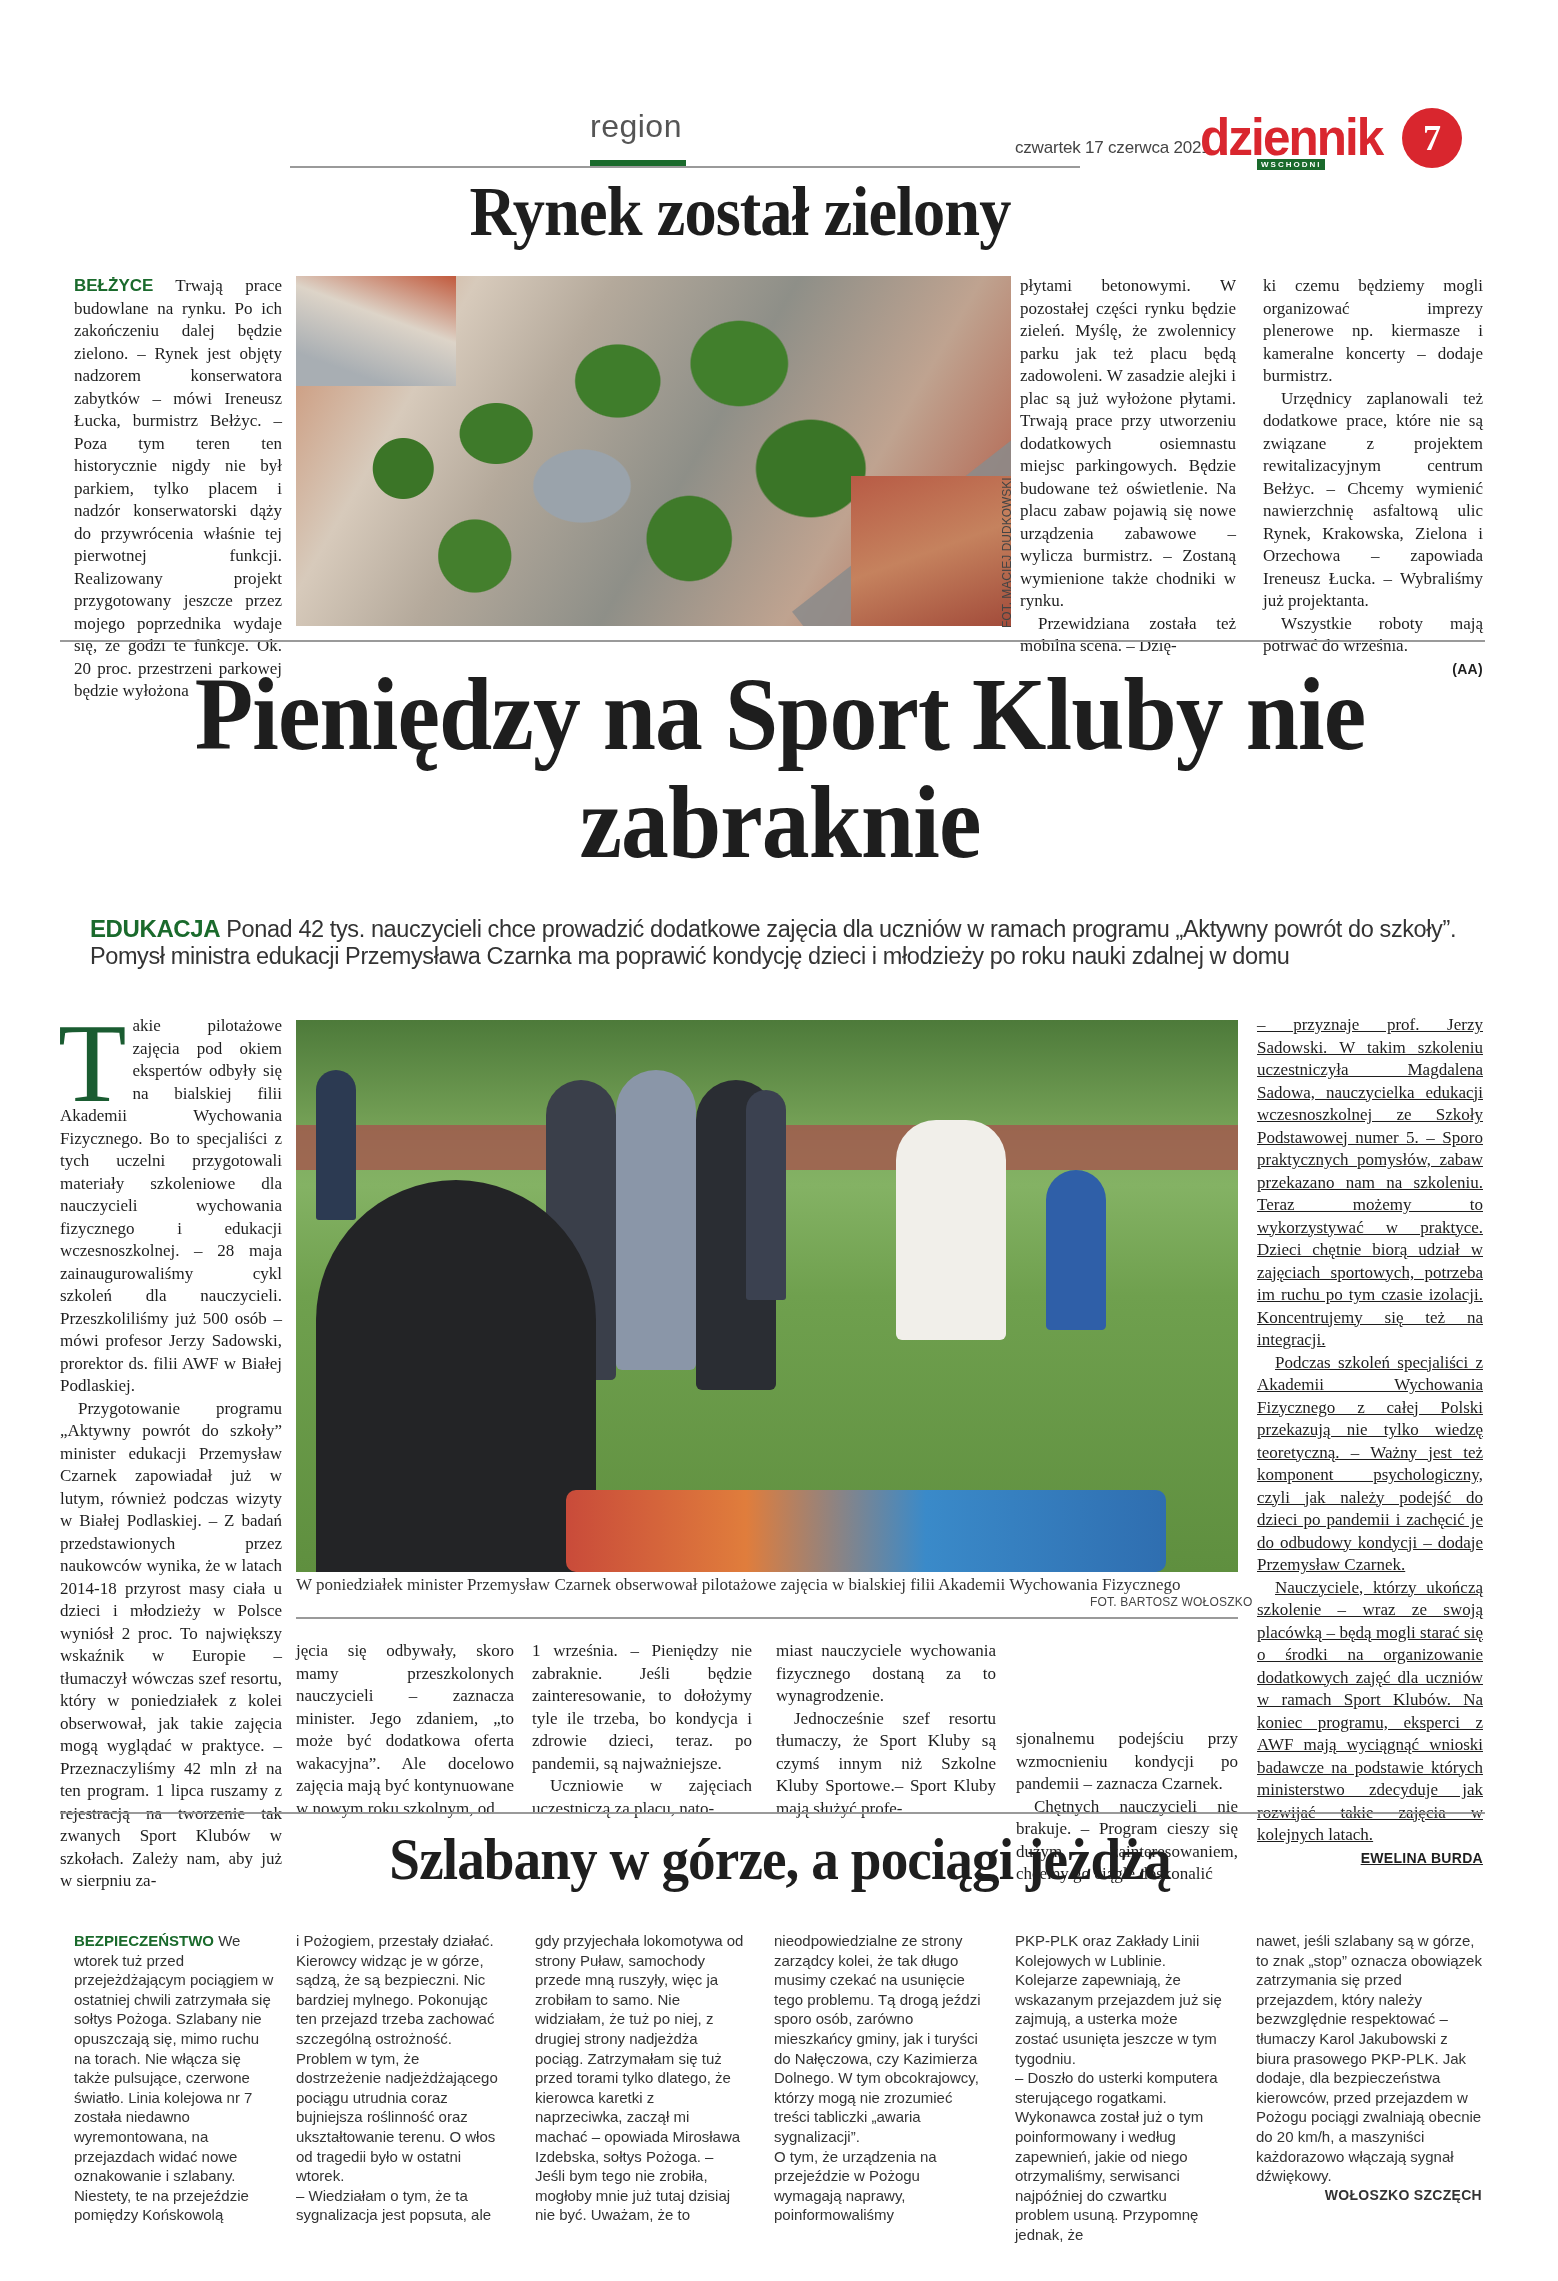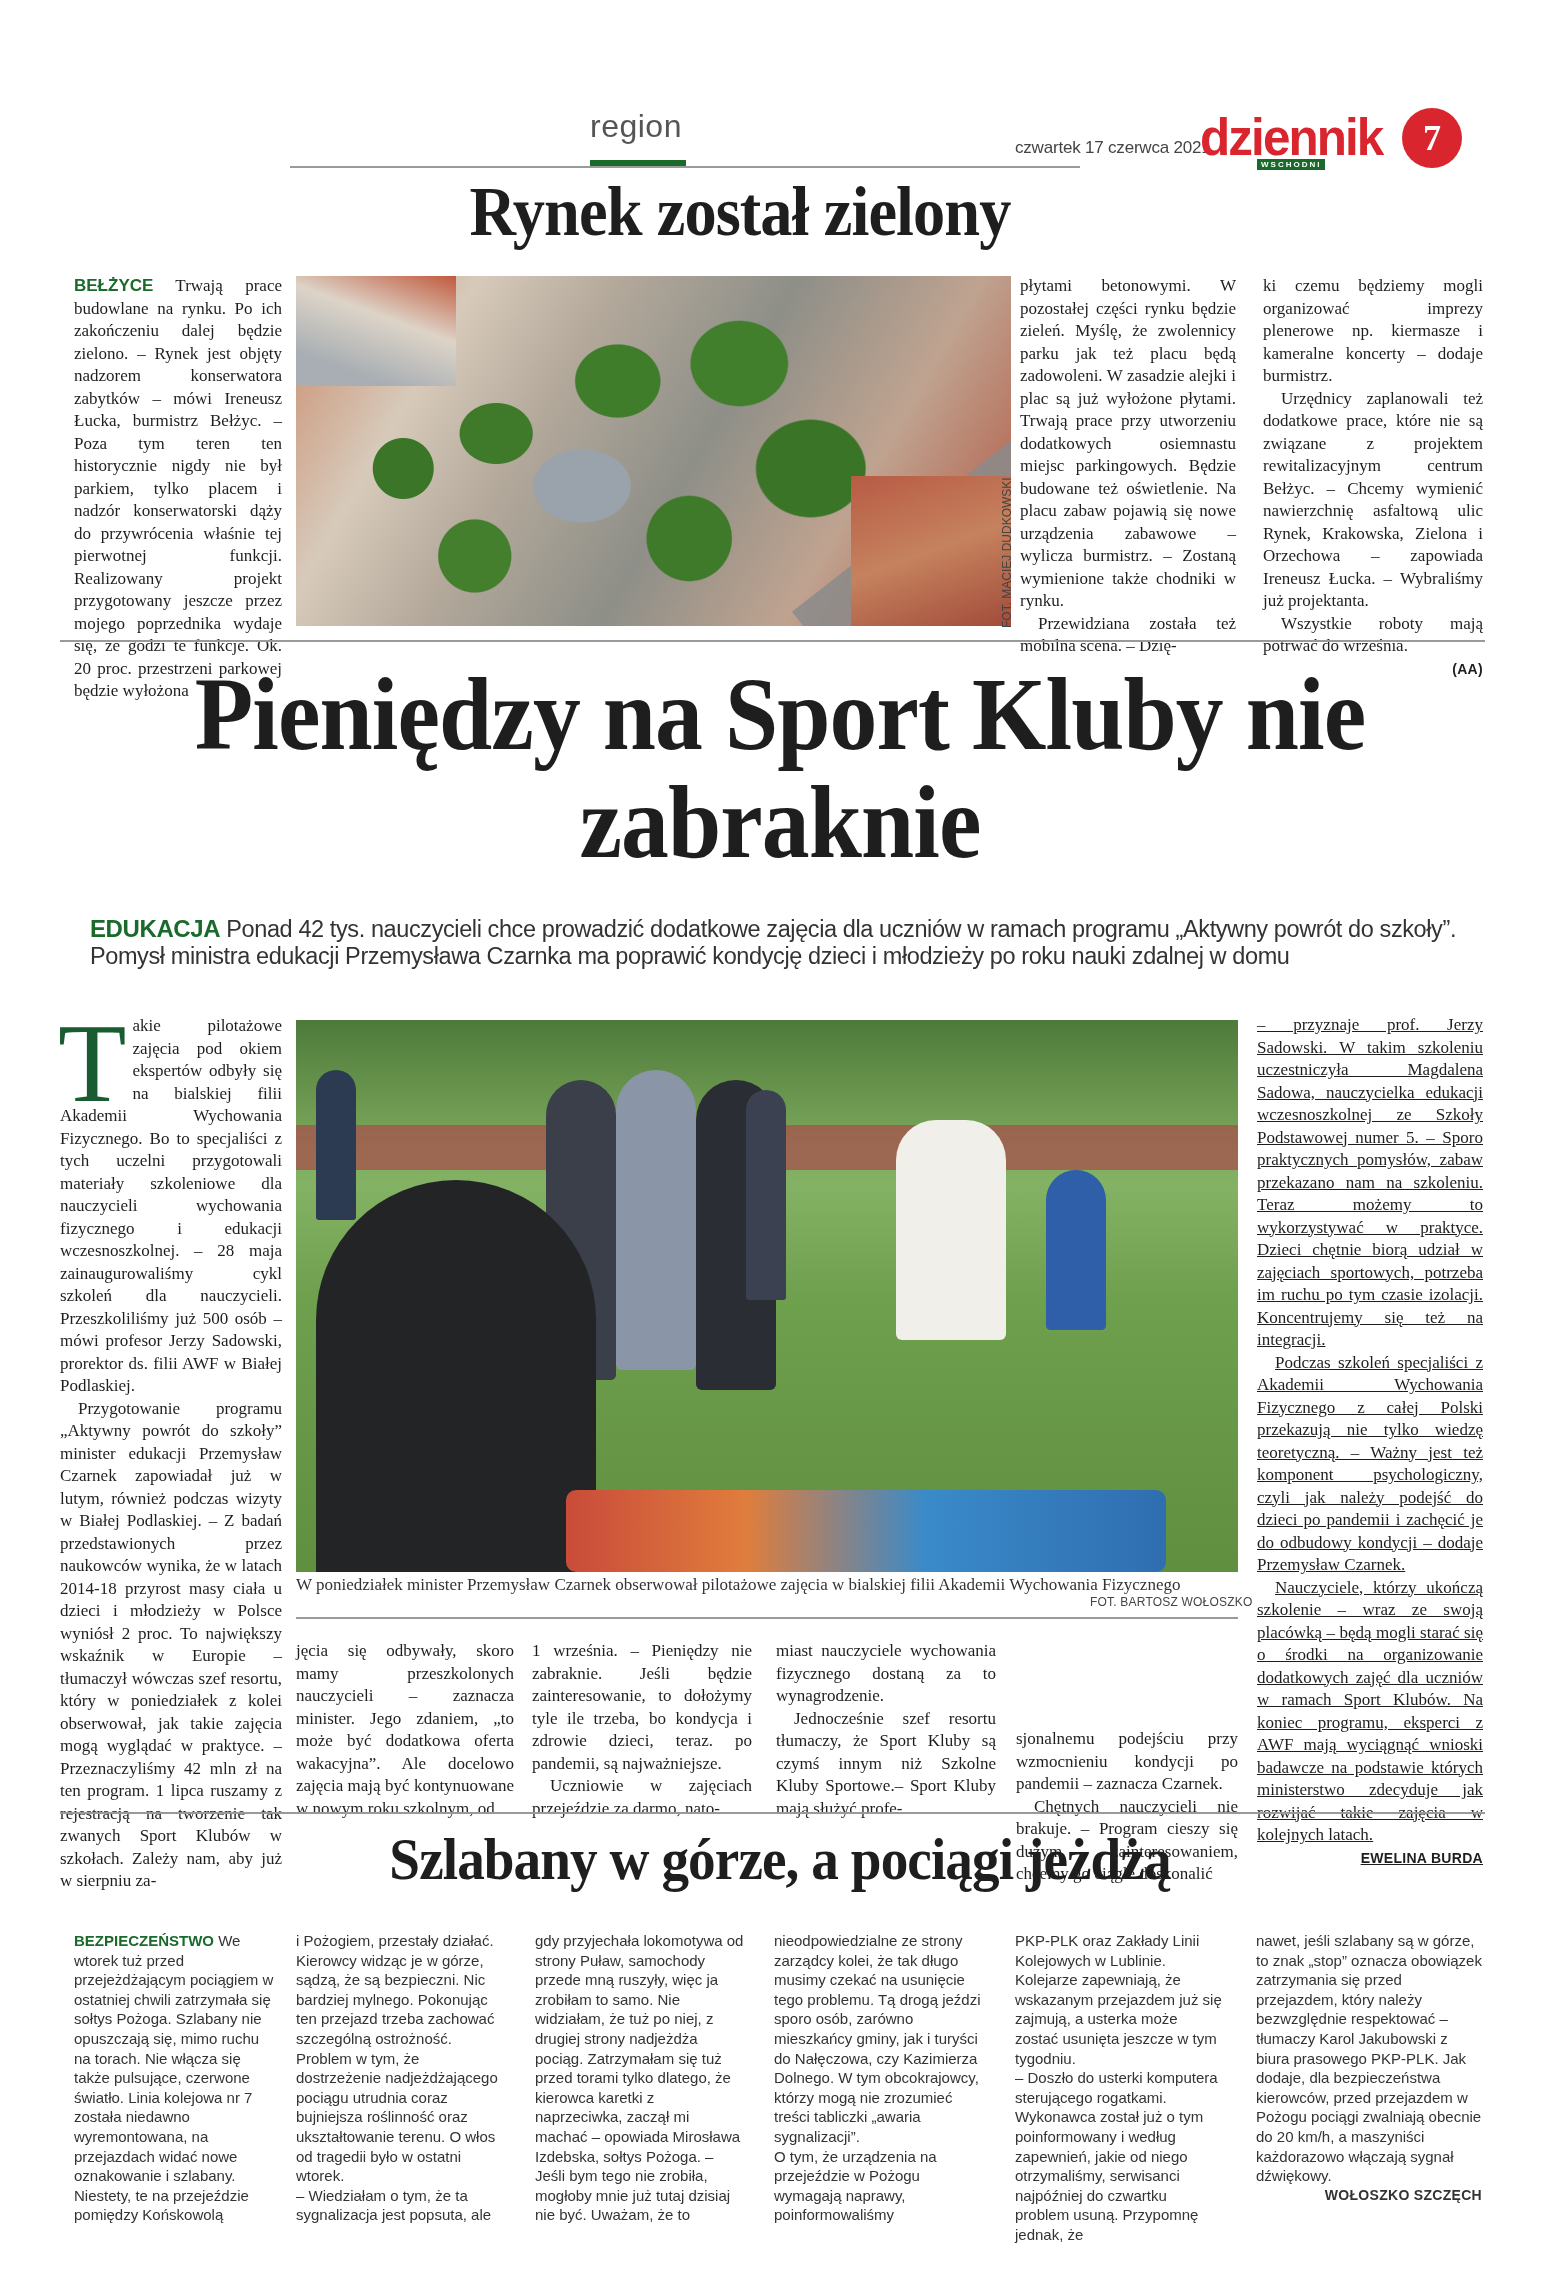--- a/index.html
+++ b/index.html
@@ -147,21 +147,21 @@
 </div>
 <div class="caption">W poniedziałek minister Przemysław Czarnek obserwował pilotażowe zajęcia w bialskiej filii Akademii Wychowania Fizycznego</div>
 <div class="caption-credit">FOT. BARTOSZ WOŁOSZKO</div>
 <div class="rule cap-rule"></div>
 
 <div class="col a2c2">
   <p>jęcia się odbywały, skoro mamy przeszkolonych nauczycieli – zaznacza minister. Jego zdaniem, „to może być dodatkowa oferta wakacyjna”. Ale docelowo zajęcia mają być kontynuowane w nowym roku szkolnym, od</p>
 </div>
 <div class="col a2c3">
   <p>1 września. – Pieniędzy nie zabraknie. Jeśli będzie zainteresowanie, to dołożymy tyle ile trzeba, bo kondycja i zdrowie dzieci, teraz. po pandemii, są najważniejsze.</p>
-  <p class="ind">Uczniowie w zajęciach przejeździe za darmo, nato-</p>
+  <p class="ind">Uczniowie w zajęciach uczestniczą za placu, nato-</p>
 </div>
 <div class="col a2c4">
   <p>miast nauczyciele wychowania fizycznego dostaną za to wynagrodzenie.</p>
   <p class="ind">Jednocześnie szef resortu tłumaczy, że Sport Kluby są czymś innym niż Szkolne Kluby Sportowe.– Sport Kluby mają służyć profe-</p>
 </div>
 <div class="col a2c5">
   <p>sjonalnemu podejściu przy wzmocnieniu kondycji po pandemii – zaznacza Czarnek.</p>
   <p class="ind">Chętnych nauczycieli nie brakuje. – Program cieszy się dużym zainteresowaniem, chcemy go ciągle doskonalić</p>
 </div>
 <div class="col a2c6">

